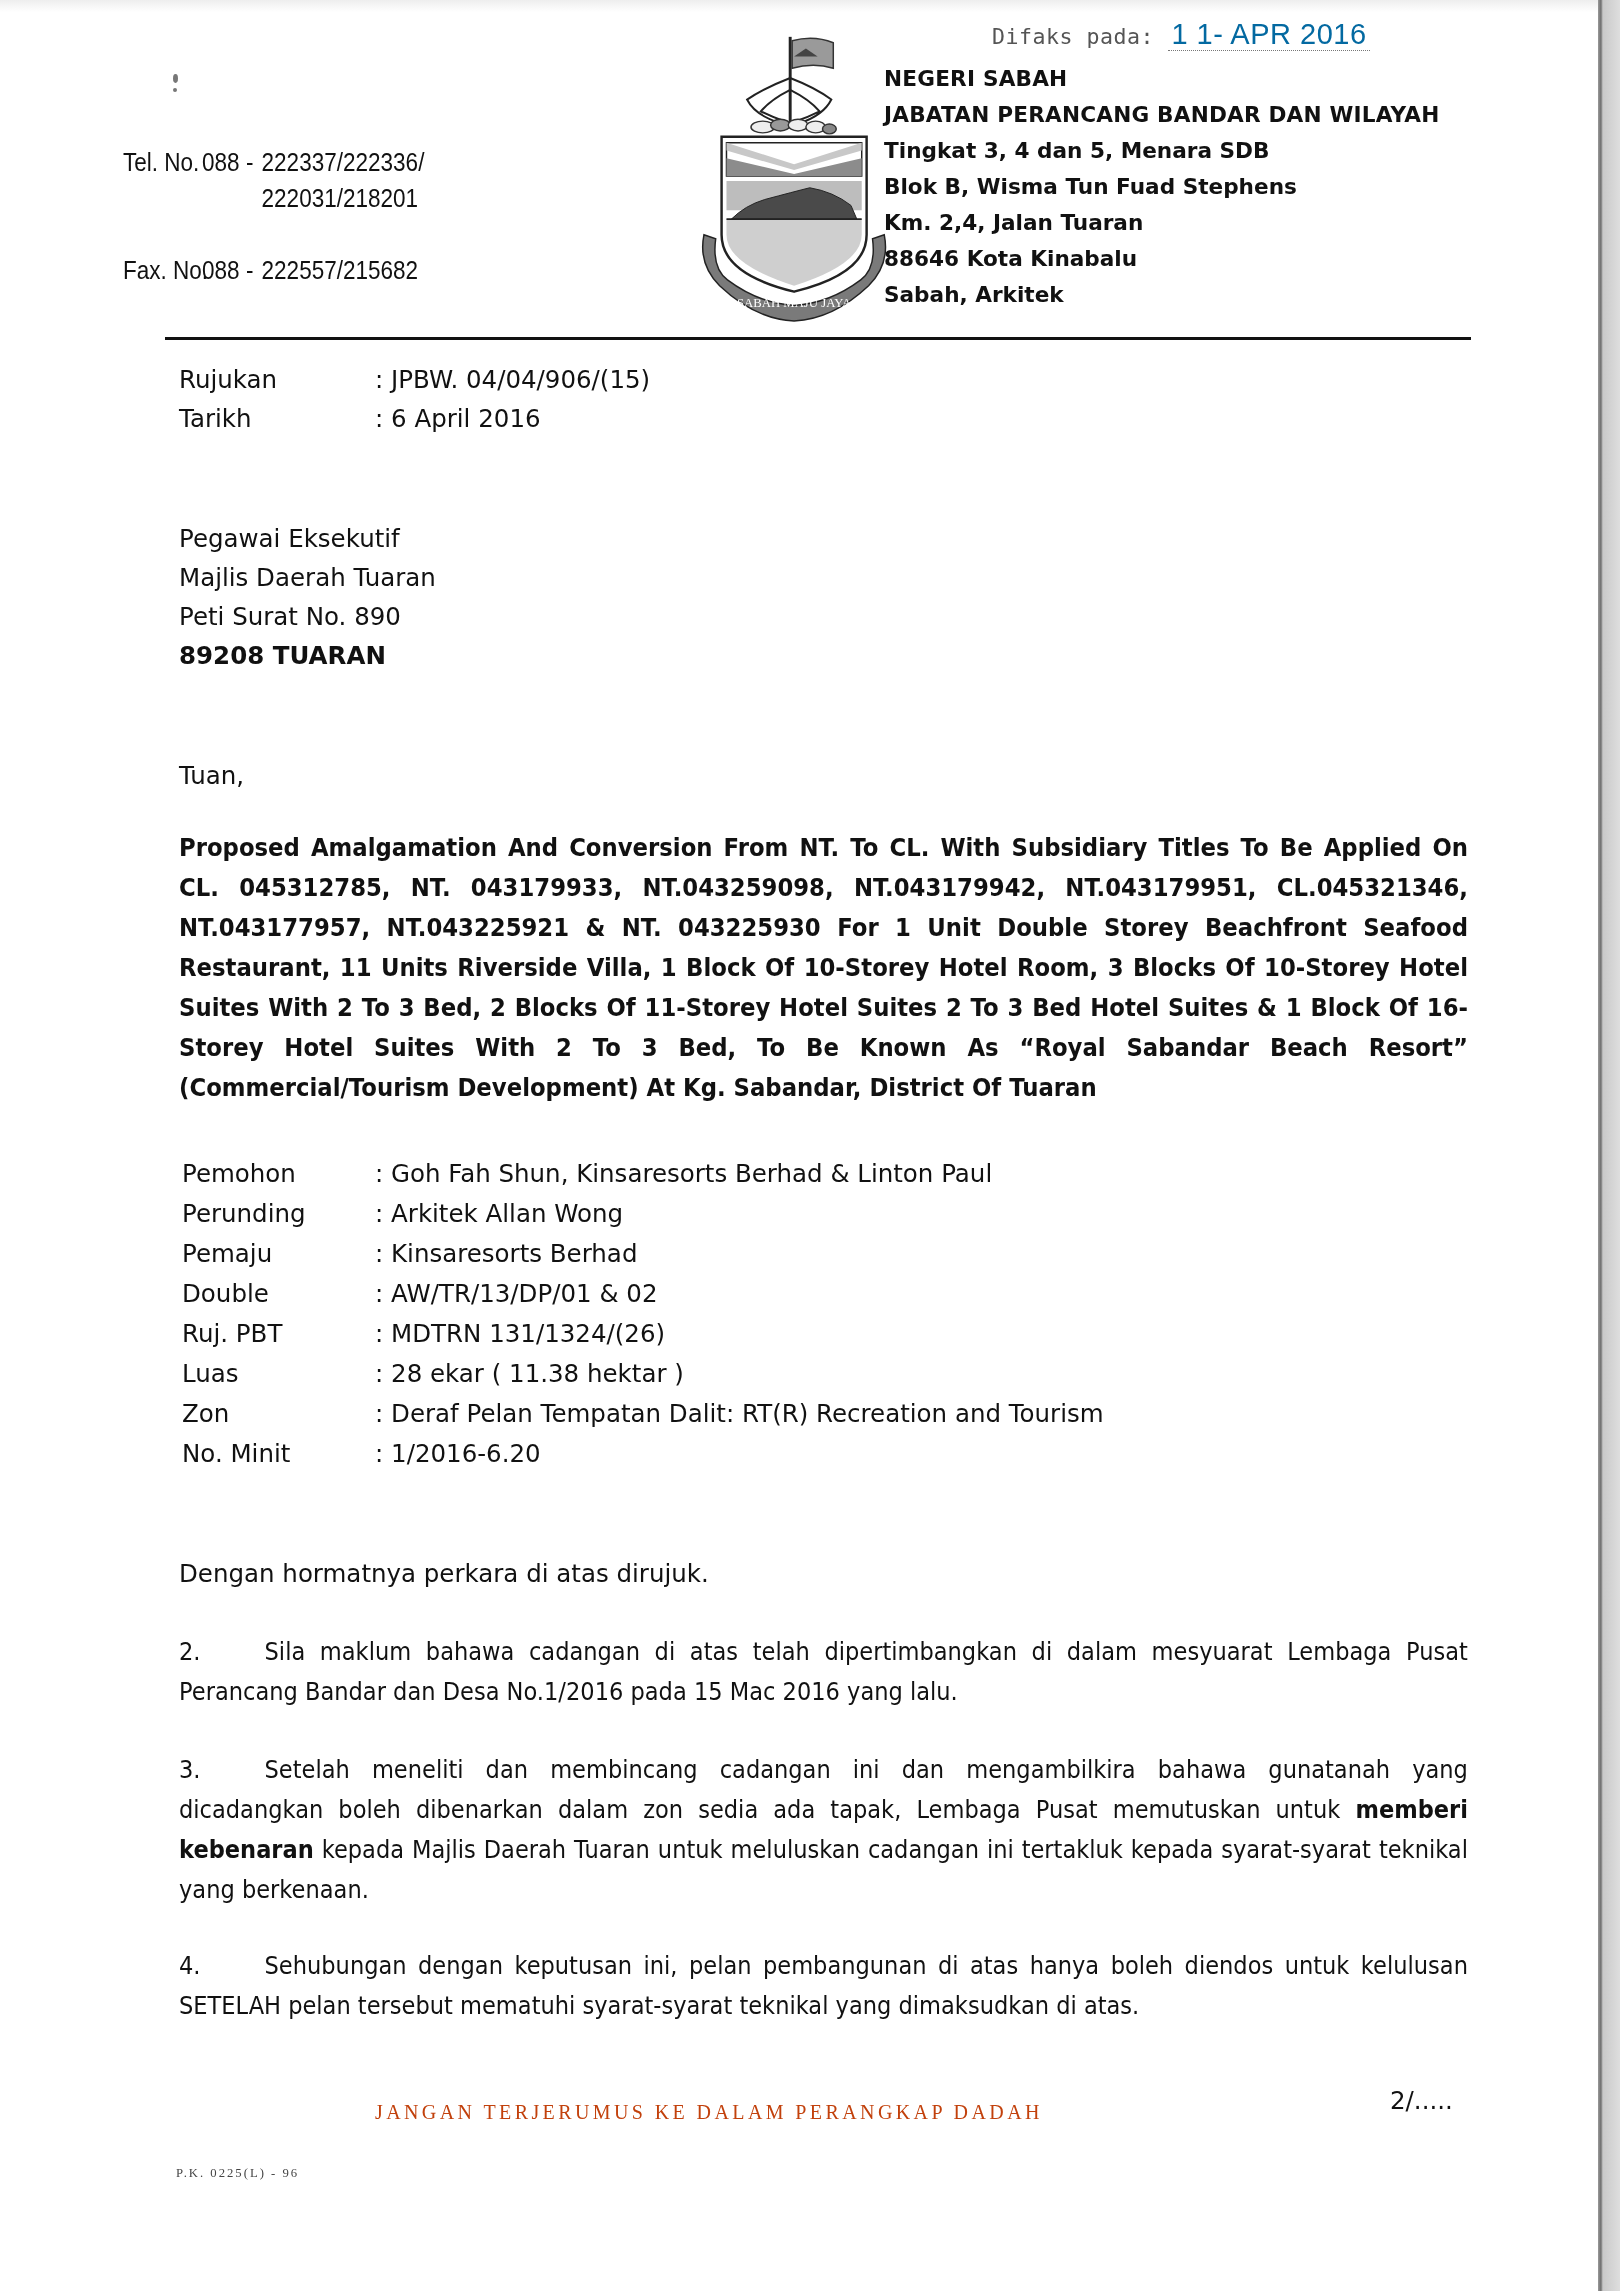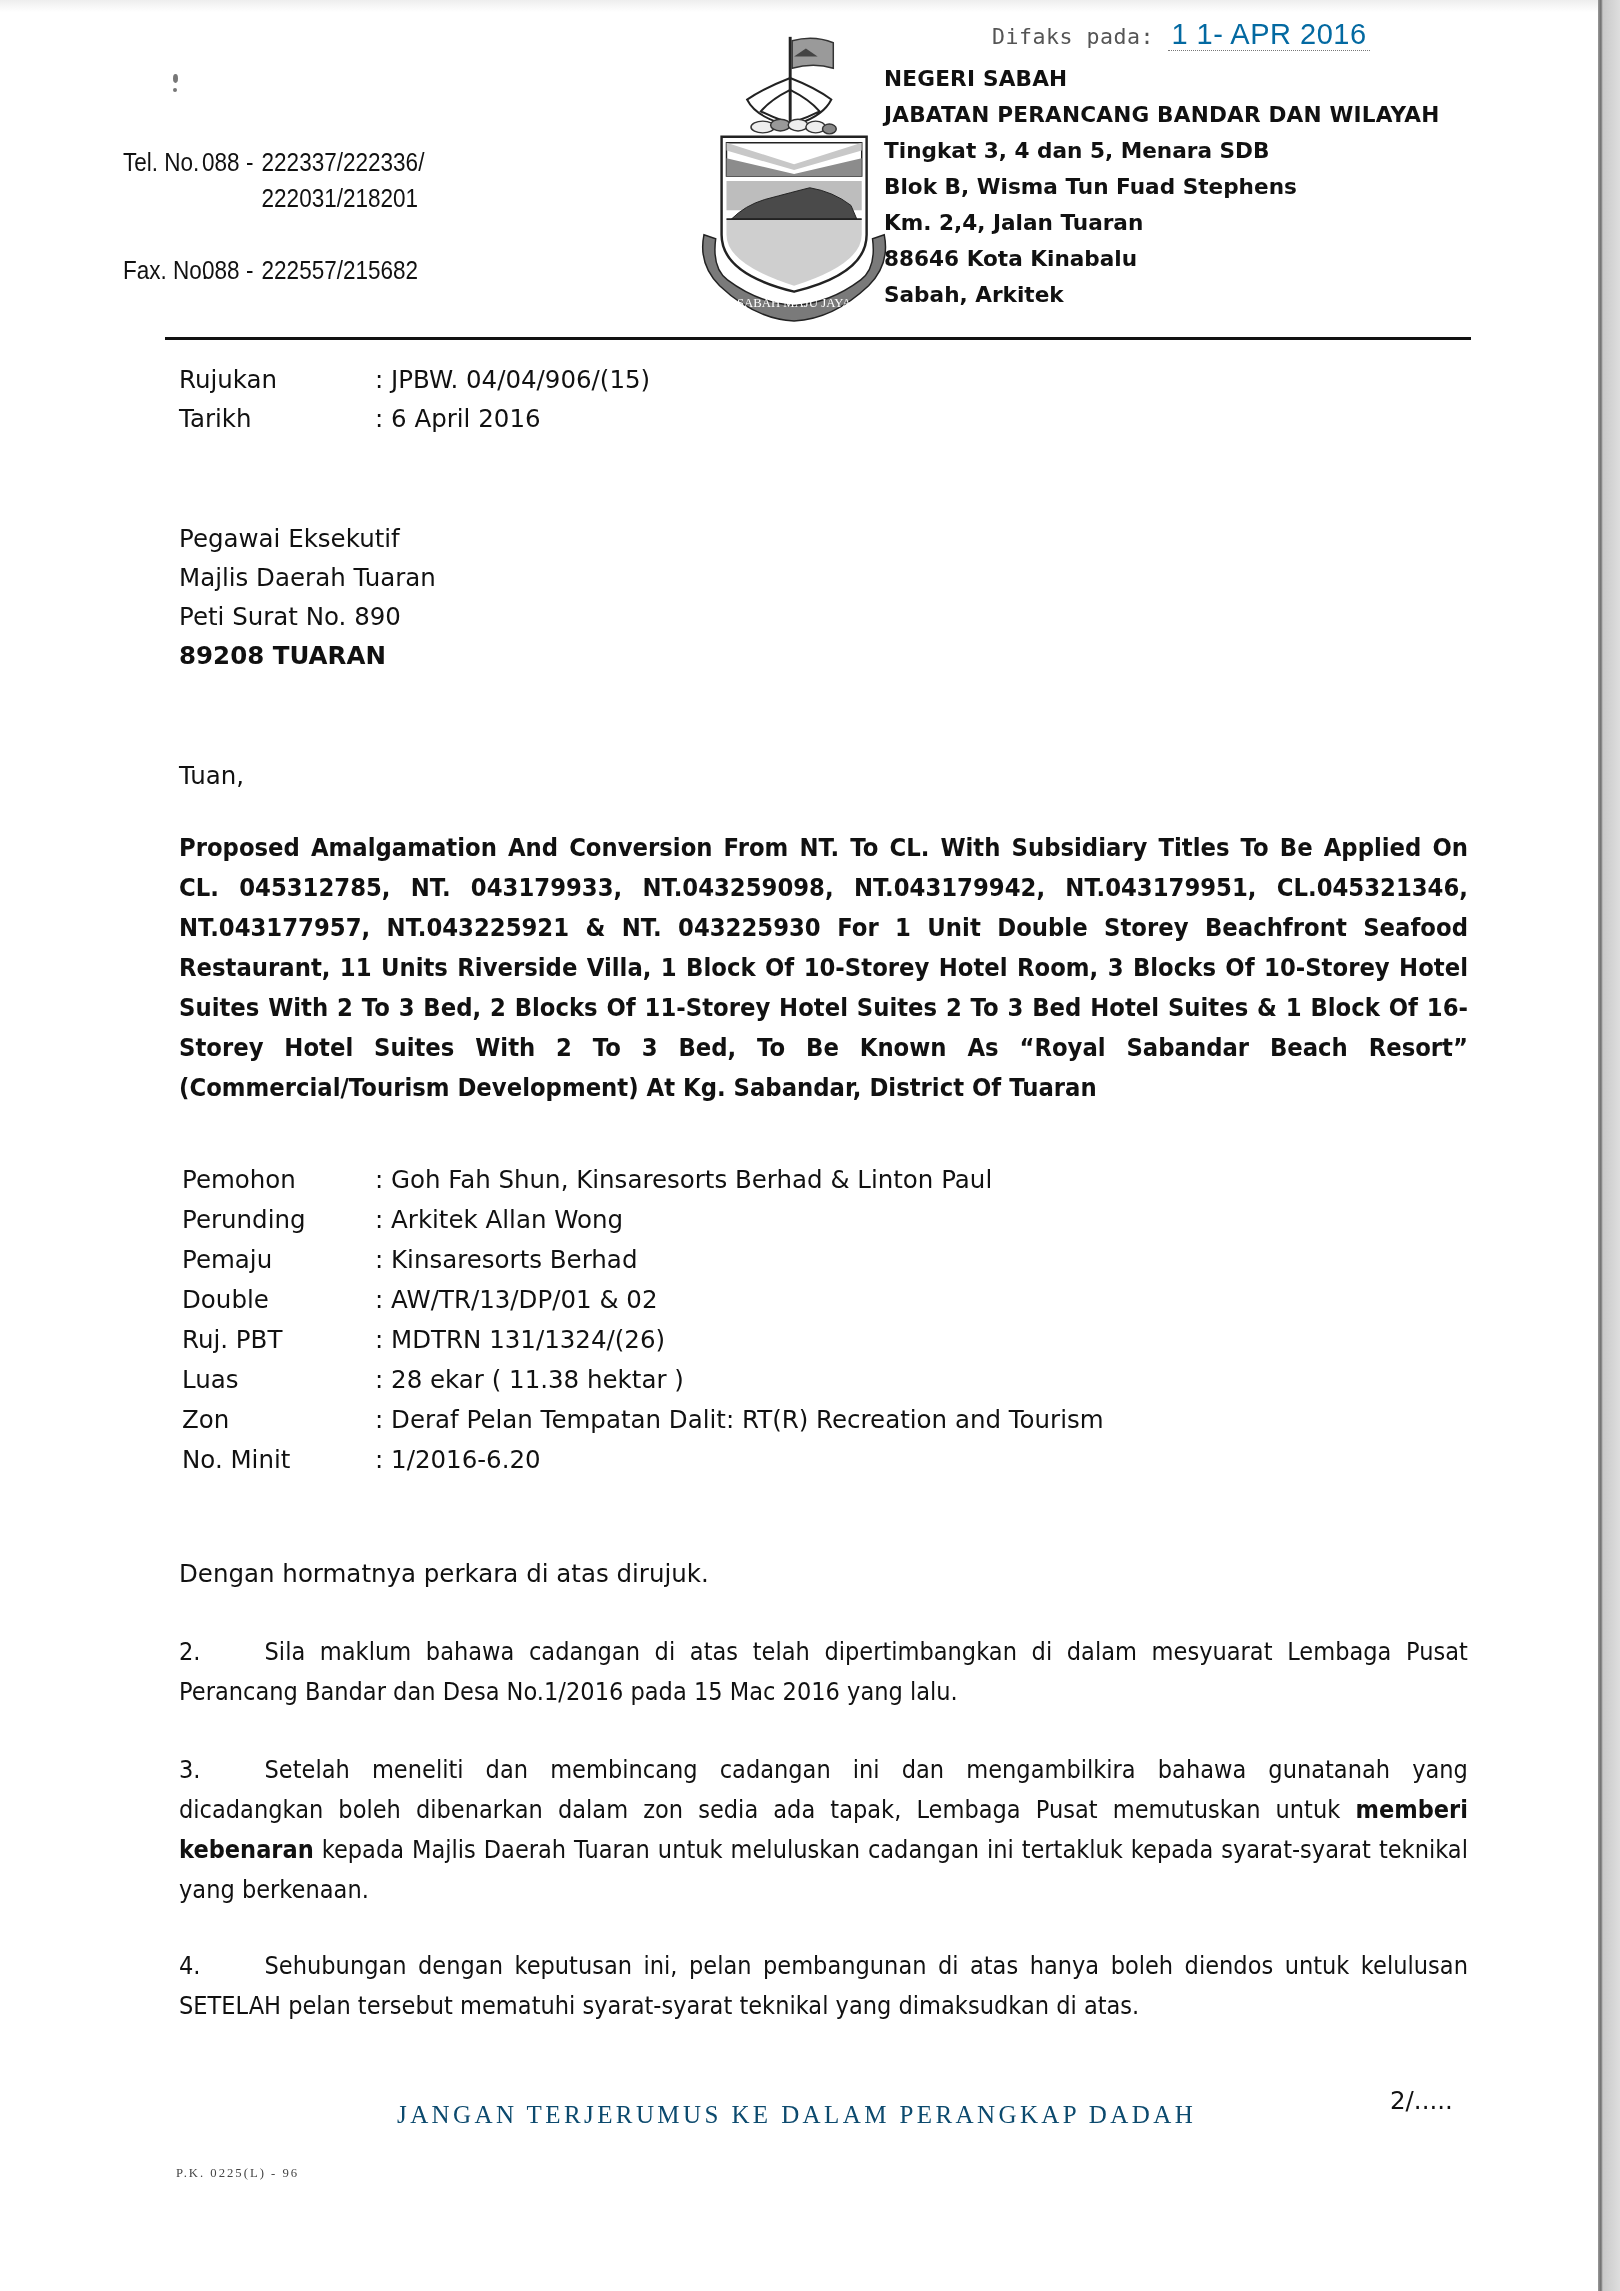--- a/index.html
+++ b/index.html
@@ -39,33 +39,33 @@
   .meta-row .label { display: inline-block; width: 196px; }
   .recipient { left: 179px; top: 519px; line-height: 39px; }
   .recipient .bold { font-weight: bold; }
   .salutation { left: 179px; top: 761px; }
 
   .subject {
     left: 179px; top: 828px; width: 1289px; font-weight: bold; font-size: 24.5px;
     line-height: 40px; text-align: justify; text-align-last: left;
     transform: scaleX(0.93); transform-origin: left top; width: 1386px;
   }
-  .kv { left: 182px; top: 1154px; line-height: 40px; margin-top: 6px; }
+  .kv { left: 182px; top: 1154px; line-height: 40px; }
   .kv .item { white-space: nowrap; }
   .kv .k { display: inline-block; width: 193px; }
 
   .para { position: absolute; left: 179px; width: 1289px; line-height: 40px; text-align: justify; }
   .para .num { display: inline-block; width: 93px; }
   .para b { font-weight: bold; }
   .transform-cond { transform: scaleX(0.92); transform-origin: left top; width: 1401px; }
 
   .pagenum { left: 1390px; top: 2086px; font-size: 24.5px; }
   .slogan {
-    left: 397px; top: 2101px; font-family: "Liberation Serif", serif; font-size: 25px;
-    letter-spacing: 3.4px; color: #0c4a6e;
+    left: 375px; top: 2101px; font-family: "Liberation Serif", serif; font-size: 20px;
+    letter-spacing: 3.4px; color: #c2410c;
   }
   .formcode { left: 176px; top: 2166px; font-family: Liberation Serif, serif; font-size: 12.7px; letter-spacing: 2px; color: #444; }
   .speck { position: absolute; background: #777; border-radius: 50%; }
 </style>
 </head>
 <body>
 
 <div class="scan-shadow"></div>
 <div class="scan-edge"></div>
 

